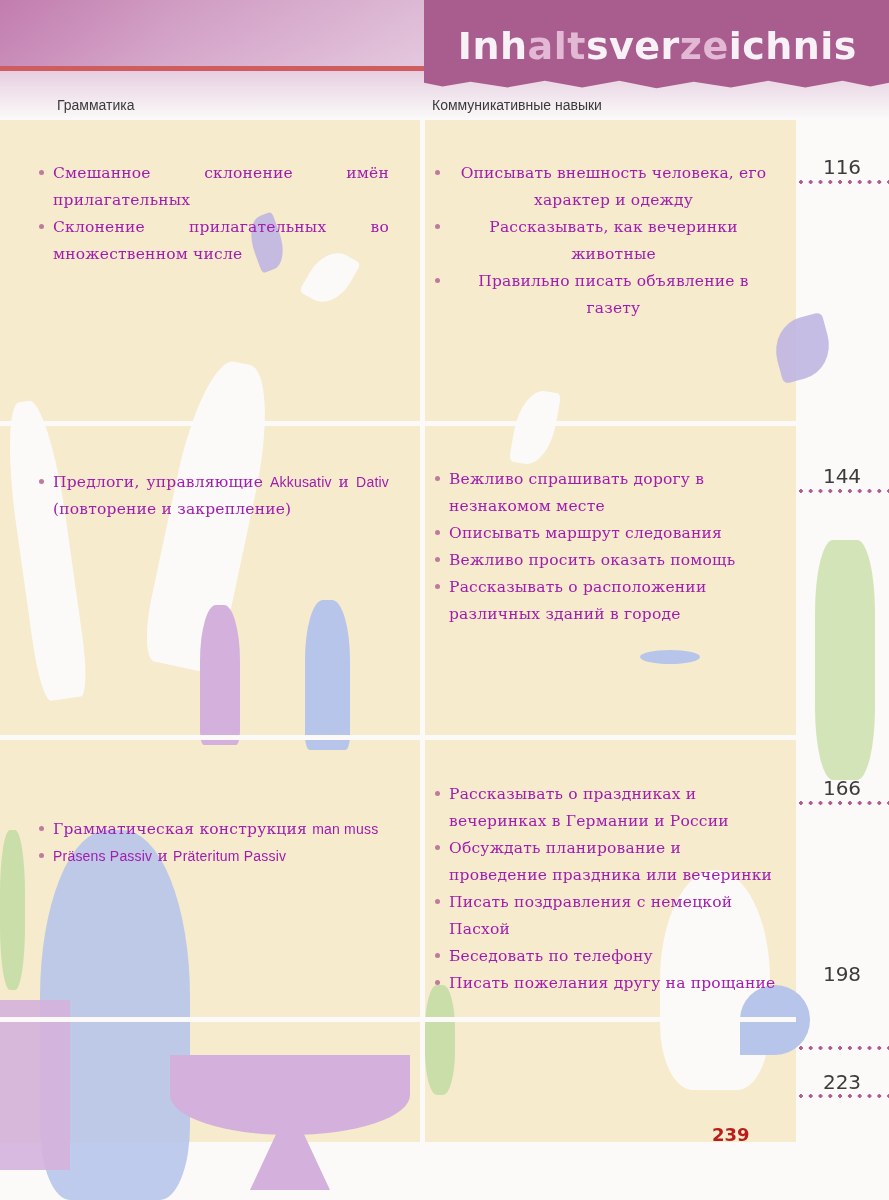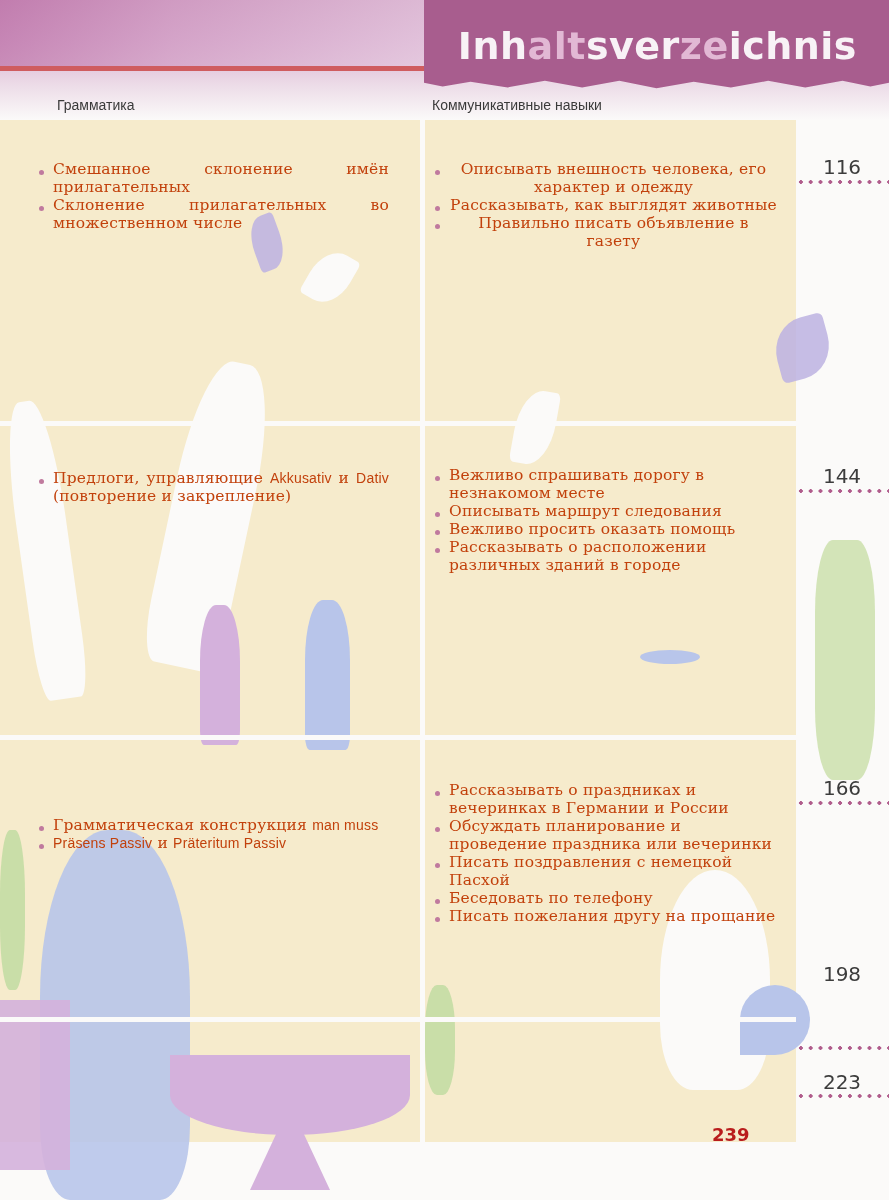--- a/index.html
+++ b/index.html
@@ -51,21 +51,21 @@
   .deco { position: absolute; }
   .leaf-lav { background: #bcb1e2; border-radius: 60% 10% 60% 10%; opacity: 0.85; }
   .leaf-white { background: #fbfaf9; border-radius: 60% 10% 60% 10%; }
   .fig-white { background: #fbfaf9; border-radius: 40% 40% 20% 20%; }
   .fig-blue { background: #b8c5ea; }
   .fig-lilac { background: #d4b1dc; }
   .fig-green { background: #c9dea8; }
 
   .cell-list {
     position: absolute; margin: 0; padding: 0; list-style: none;
-    font-size: 15.5px; line-height: 18px; color: #c2410c;
+    font-size: 15.5px; line-height: 27px; color: #a21caf;
     letter-spacing: 0.2px;
   }
   .cell-list li { position: relative; padding-left: 16px; }
   .cell-list li::before {
     content: ""; position: absolute; left: 2px; top: 10px;
     width: 5px; height: 5px; border-radius: 50%; background: #c07a9e;
   }
   .cell-list .de { font-family: Liberation Sans, sans-serif; font-size: 14px; }
   .left-list { left: 37px; width: 352px; text-align: justify; }
   .right-list { left: 433px; width: 345px; }
@@ -121,21 +121,21 @@
 <div class="hline" style="top:421px;"></div>
 <div class="hline" style="top:735px;"></div>
 <div class="hline" style="top:1017px;"></div>
 
 <ul class="cell-list left-list" style="top:160px;">
   <li>Смешанное склонение имён прилагательных</li>
   <li>Склонение прилагательных во множественном числе</li>
 </ul>
 <ul class="cell-list right-list" style="top:160px;text-align:center;">
   <li>Описывать внешность человека, его характер и одежду</li>
-  <li>Рассказывать, как выглядят животные</li>
+  <li>Рассказывать, как вечеринки животные</li>
   <li>Правильно писать объявление в газету</li>
 </ul>
 <div class="page-num" style="top:155px;">116</div>
 <div class="dots" style="top:180px;"></div>
 
 <ul class="cell-list left-list" style="top:469px;">
   <li><span>Предлоги, управляющие </span><span class="de">Akkusativ</span><span> и </span><span class="de">Dativ</span><span> (повторение и закрепление)</span></li>
 </ul>
 <ul class="cell-list right-list" style="top:466px;">
   <li>Вежливо спрашивать дорогу в незнакомом месте</li>

